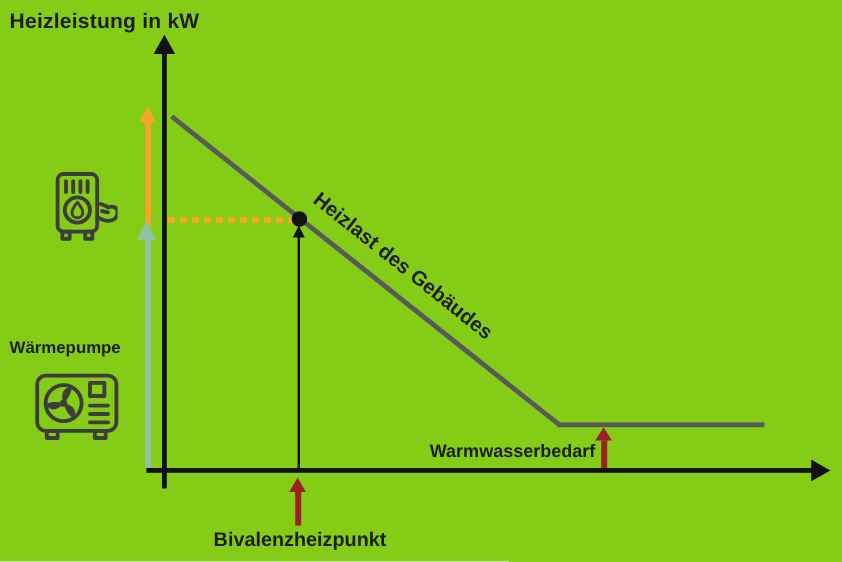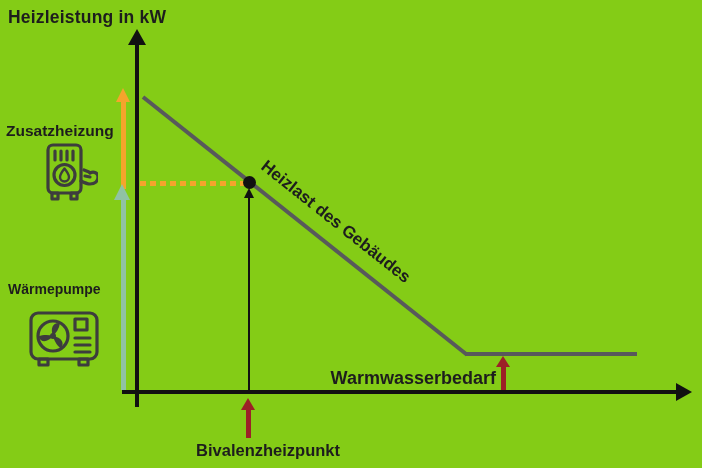--- a/index.html
+++ b/index.html
@@ -28,21 +28,20 @@
 
   <div class="shaft axis" style="left:122px;top:390px;width:557px;height:4px;"></div>
   <div class="tri" style="left:676px;top:383px;border-top:9px solid transparent;border-bottom:9px solid transparent;border-left:16px solid #111111;"></div>
 
   <div class="shaft curve" style="left:143px;top:95px;width:414px;height:4px;transform:rotate(38.5deg);transform-origin:0 50%;"></div>
   <div class="shaft curve" style="left:465px;top:352px;width:172px;height:4px;"></div>
   <div class="lbl" style="left:228px;top:212px;width:215px;text-align:center;font-size:17px;transform:rotate(38.5deg);">Heizlast des Gebäudes</div>
 
   <div class="shaft" style="left:121px;top:101px;width:5px;height:88px;background:#f5a42c;"></div>
   <div class="tri" style="left:116px;top:88px;border-left:7.5px solid transparent;border-right:7.5px solid transparent;border-bottom:14px solid #f5a42c;"></div>
-  <div class="lbl" style="left:6px;top:122px;font-size:15.5px;">Zusatzheizung</div>
 
   <svg class="abs" style="left:36px;top:141px;" width="62" height="64" viewBox="0 0 62 64">
     <rect class="ln" x="12" y="4" width="33" height="48" rx="5"></rect>
     <line class="ln" x1="19" y1="10" x2="19" y2="19"></line>
     <line class="ln" x1="25" y1="10" x2="25" y2="19"></line>
     <line class="ln" x1="31" y1="10" x2="31" y2="19"></line>
     <line class="ln" x1="37" y1="10" x2="37" y2="19"></line>
     <circle class="ln" cx="28.5" cy="34" r="10.5"></circle>
     <path class="ln" style="stroke-width:2.4" d="M28.5 27.5 c-3.5 4.5 -4.5 6.5 -4.5 8.5 a4.5 4.5 0 0 0 9 0 c0 -2 -1 -4 -4.5 -8.5 z"></path>
     <rect class="ln" x="16" y="52" width="6" height="6"></rect>
@@ -75,19 +74,19 @@
 
   <div class="shaft" style="left:140px;top:181px;width:104px;height:4.5px;background:repeating-linear-gradient(90deg,#f5a42c 0 6px,transparent 6px 10px);"></div>
 
   <div class="abs" style="left:243px;top:176px;width:13px;height:13px;border-radius:50%;background:#111111;"></div>
 
   <div class="shaft" style="left:248px;top:197px;width:2px;height:193px;background:#111111;"></div>
   <div class="tri" style="left:244px;top:188px;border-left:5px solid transparent;border-right:5px solid transparent;border-bottom:10px solid #111111;"></div>
 
   <div class="tri" style="left:241px;top:398px;border-left:7px solid transparent;border-right:7px solid transparent;border-bottom:12px solid #9c2127;"></div>
   <div class="shaft" style="left:246px;top:410px;width:5px;height:28px;background:#9c2127;"></div>
-  <div class="lbl" style="left:160px;top:441px;width:180px;text-align:right;font-size:16.5px;">Bivalenzheizpunkt</div>
+  <div class="lbl" style="left:160px;top:441px;width:180px;text-align:center;font-size:16.5px;">Bivalenzheizpunkt</div>
 
   <div class="tri" style="left:496px;top:356px;border-left:7px solid transparent;border-right:7px solid transparent;border-bottom:11px solid #9c2127;"></div>
   <div class="shaft" style="left:501px;top:367px;width:5px;height:23px;background:#9c2127;"></div>
-  <div class="lbl" style="left:316px;top:368px;width:180px;text-align:right;font-size:18px;">Warmwasserbedarf</div>
+  <div class="lbl" style="left:316px;top:368px;width:180px;text-align:right;font-size:15px;">Warmwasserbedarf</div>
 
 </div>
 
 </body></html>

